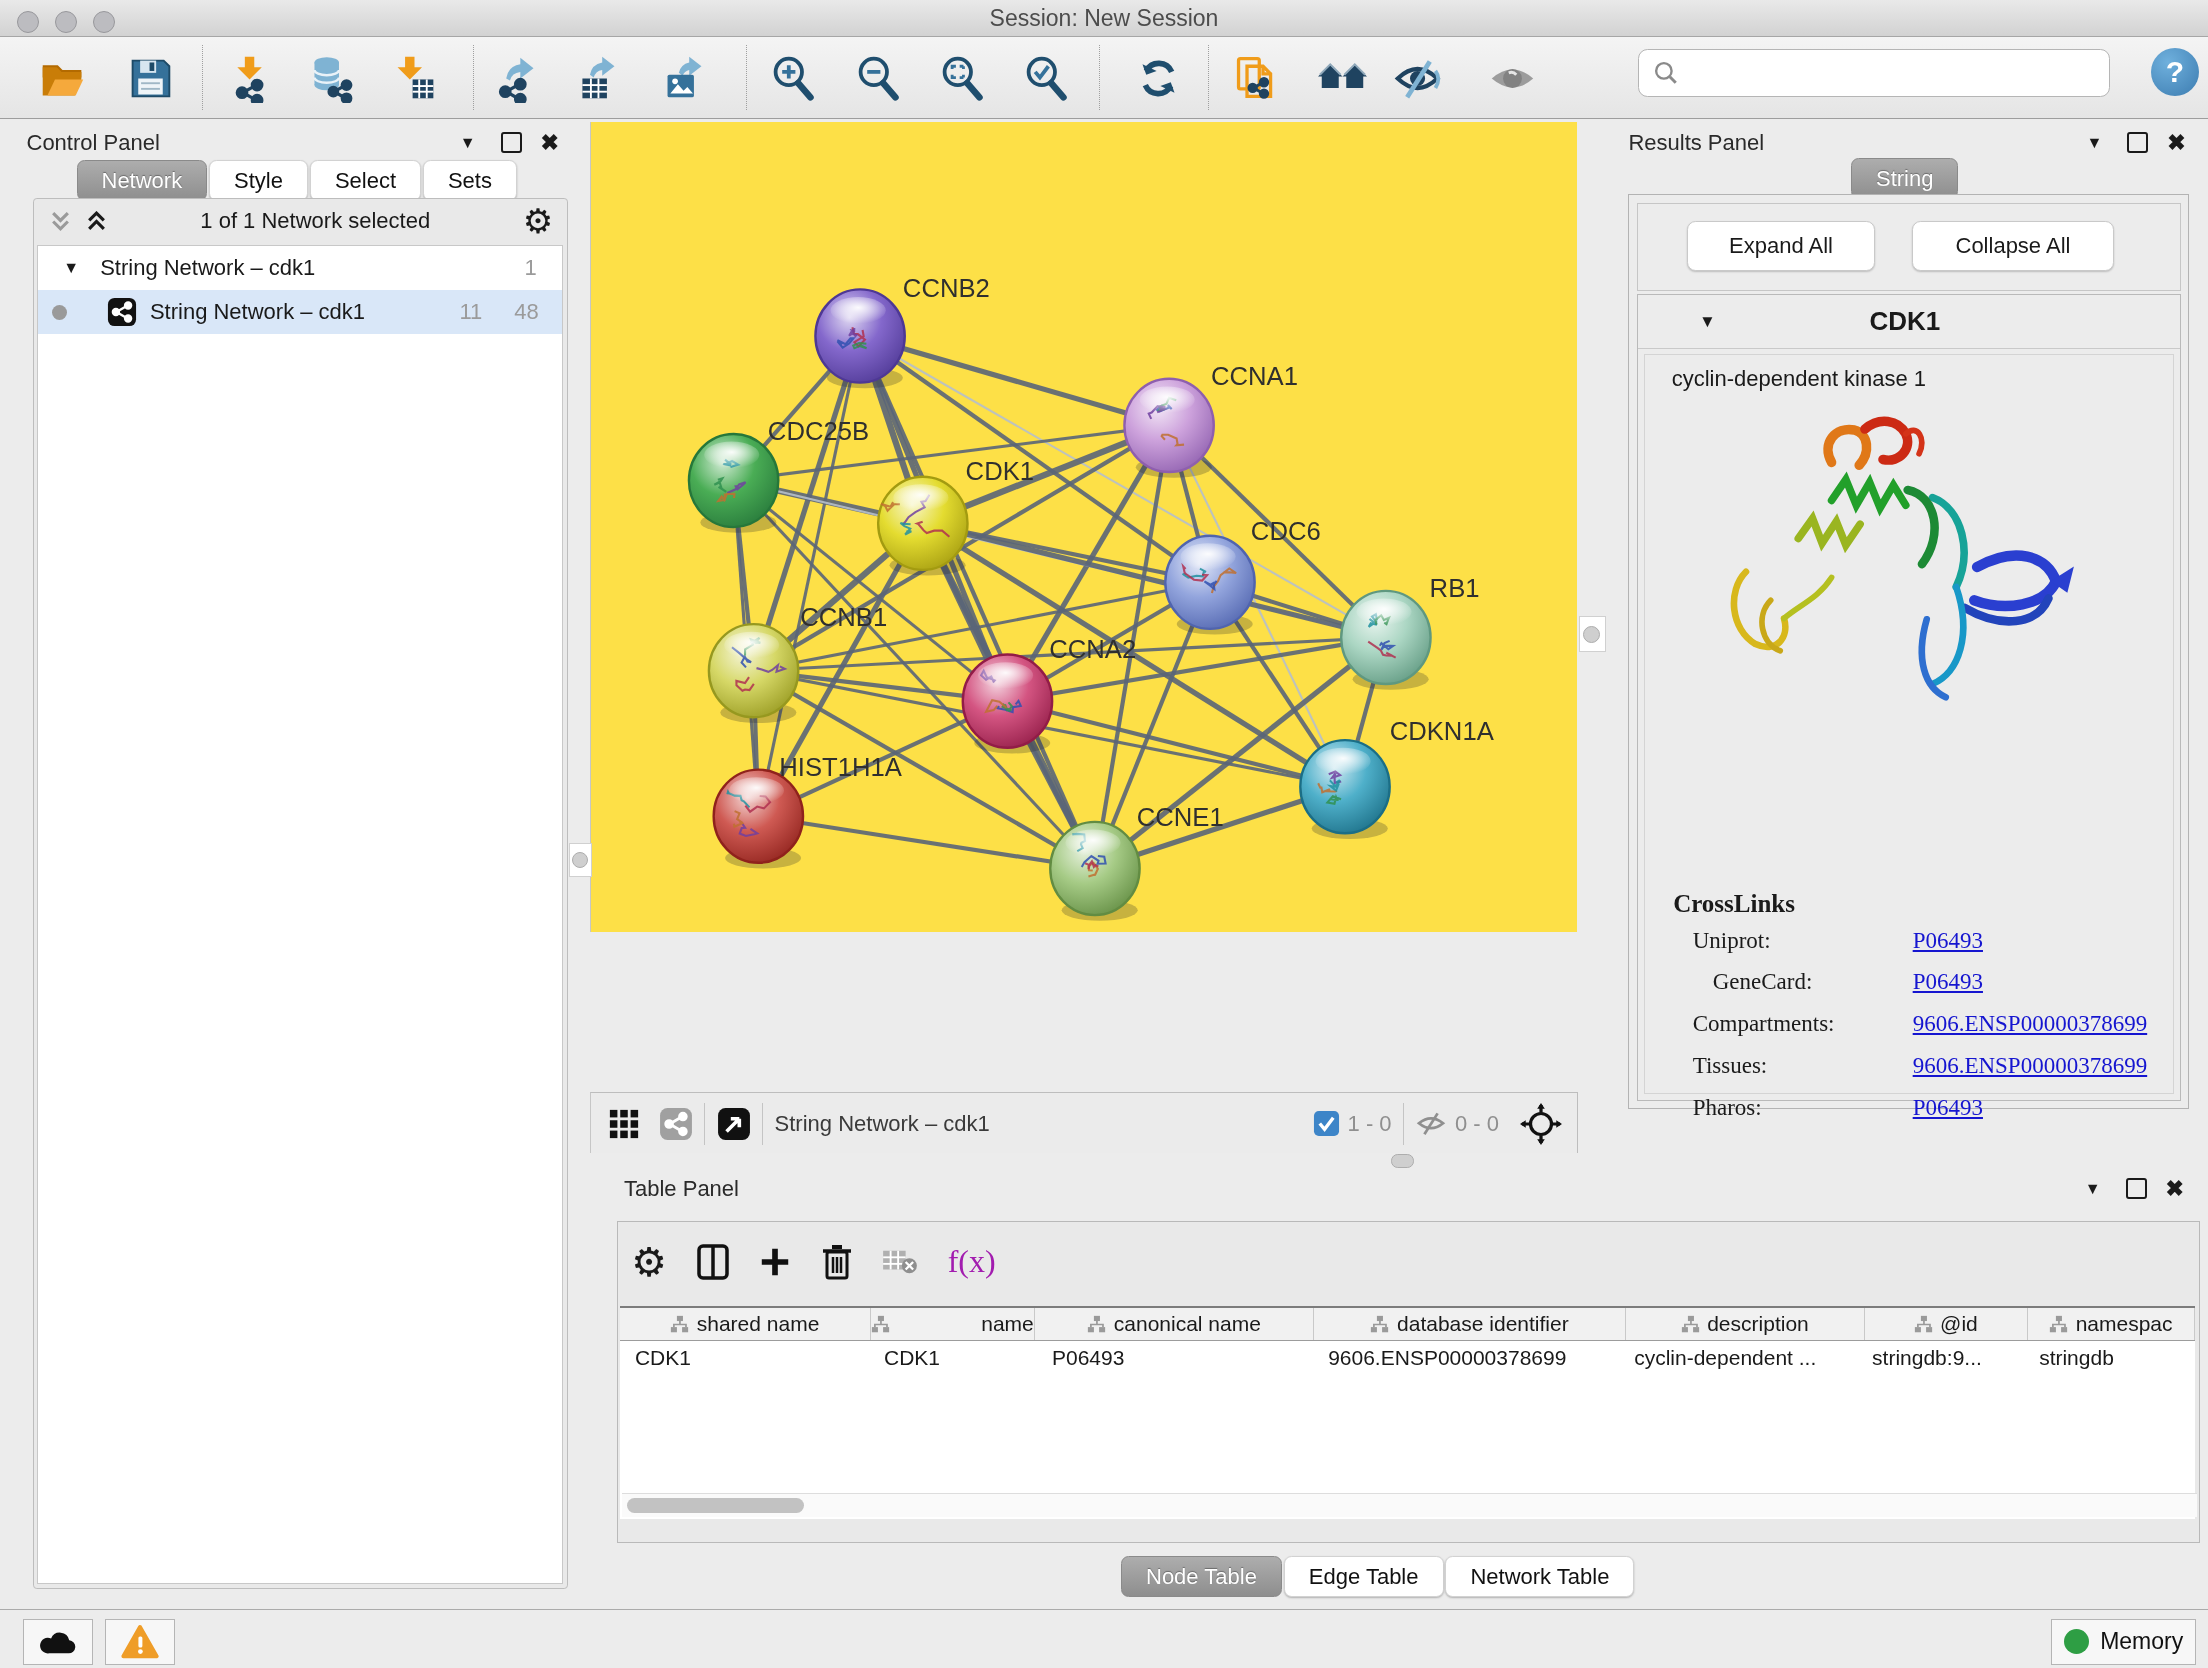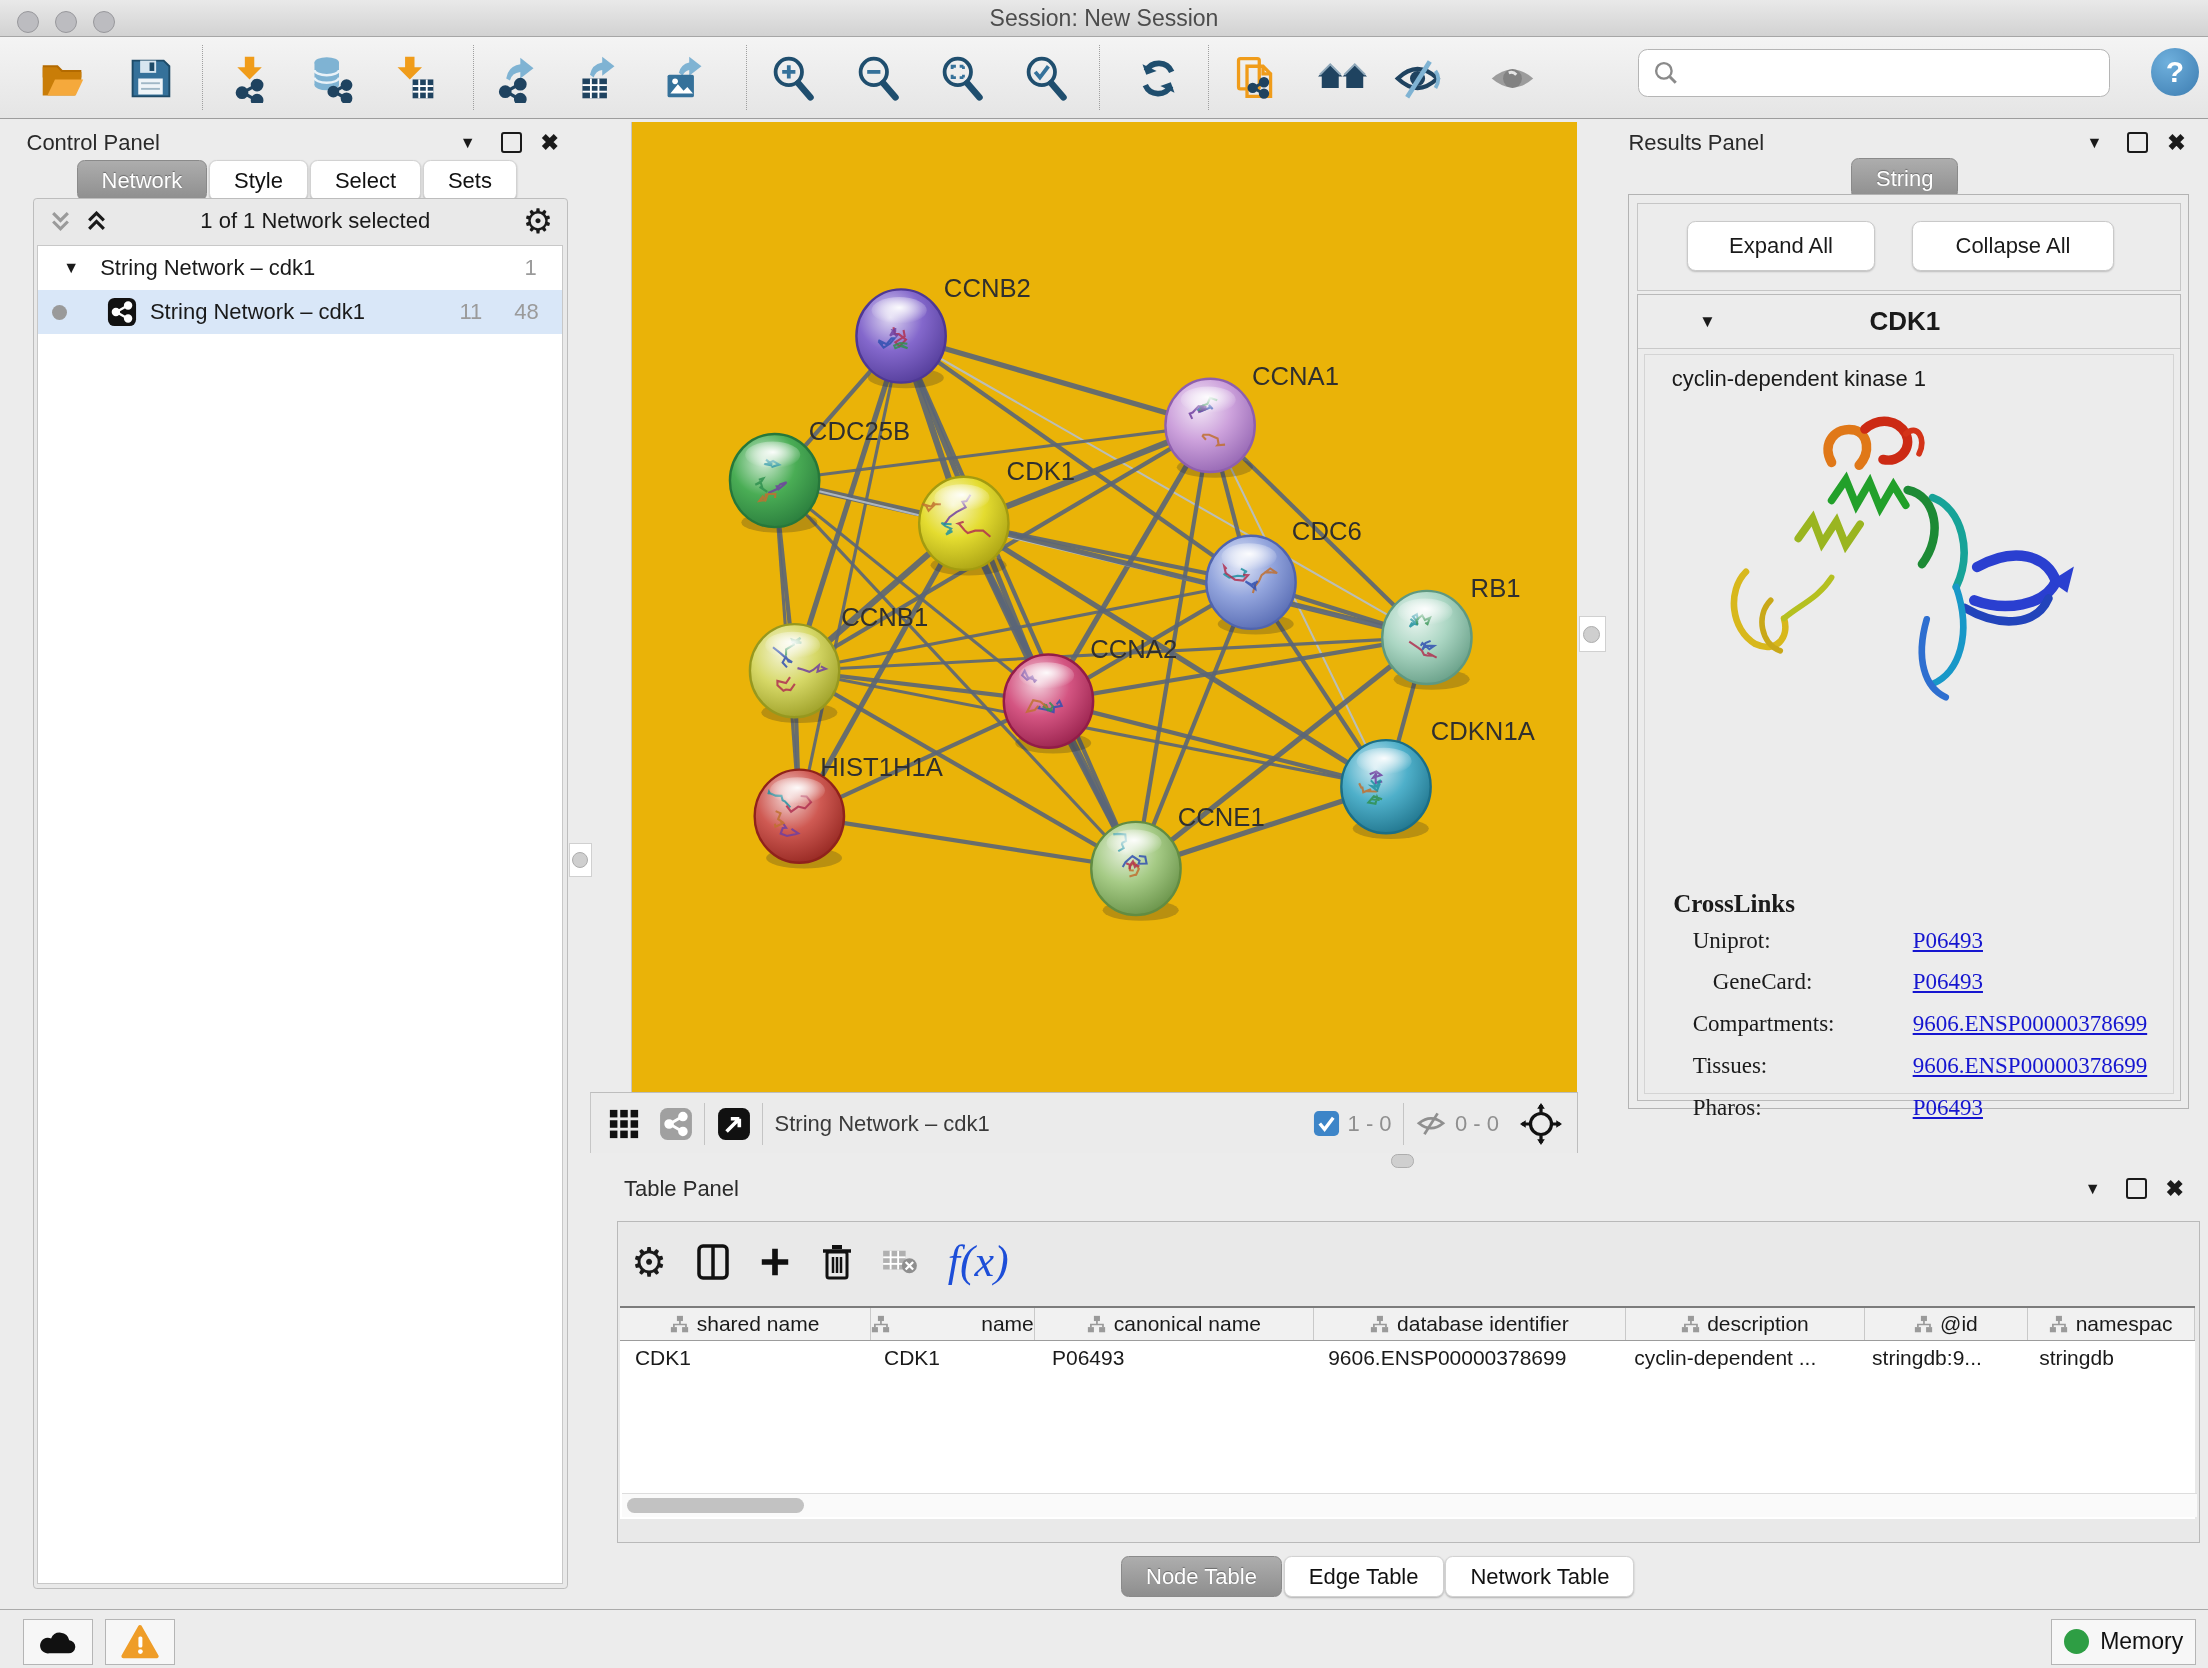--- a/index.html
+++ b/index.html
@@ -40,22 +40,22 @@
   .cp-head{position:absolute;left:17px;top:7.6px;right:9.5px;display:flex;align-items:center;}
   .cp-tabs{position:absolute;left:67px;top:38px;}
   .cp-sub{position:absolute;left:23px;top:76px;width:533px;height:1389px;background:#e9e9e9;
     border:1px solid #bdbdbd;border-radius:3.8px;}
   .cp-subhead{position:absolute;left:0;top:0;right:0;height:44px;display:flex;align-items:center;}
   .cp-list{position:absolute;left:3.8px;top:46px;right:3.8px;bottom:3.8px;background:#fff;border:1px solid #c8c8c8;}
   .tree-row{position:relative;height:44px;display:flex;align-items:center;font-size:22px;}
   .tree-row.sel{background:#d9e7f8;}
   .tree-count{color:#9b9b9b;font-size:22px;}
   
-  .canvas{position:absolute;left:590px;top:122px;width:986px;height:970px;background:#eab308;
-    border-left:1px solid #c6c6c6;border-right:1px solid #c6c6c6;margin-left:41px;}
+  .canvas{position:absolute;left:590px;top:122px;width:986px;height:810px;background:#fde047;
+    border-left:1px solid #c6c6c6;border-right:1px solid #c6c6c6;}
   .netbar{position:absolute;left:590px;top:1092px;width:986px;height:61px;background:#ebebeb;
     border:1px solid #bdbdbd;border-left:1px solid #c6c6c6;display:flex;align-items:center;}
   .netbar .vsep{width:1px;height:42px;background:#c4c4c4;margin:0 11.4px;}
   .netbar-title{font-size:22px;color:#3a3a3a;}
   .cntr{font-size:22px;color:#8f8f8f;margin-left:7.6px;}
   .splitter-r{position:absolute;left:1577px;top:122px;width:40px;height:1031px;background:#ececec;
     border-right:1px solid #a9a9a9;}
   .splitter-b{position:absolute;left:590px;top:1153px;width:1609px;height:15px;background:#ececec;}
   .dotpad{position:absolute;background:#fff;border:1px solid #d0d0d0;}
   .splitdot{position:absolute;border-radius:50%;background:#cfcfcf;border:1px solid #adadad;}
@@ -723,21 +723,21 @@
             <rect x="2" y="4" width="24" height="20" fill="#b0b0b0"></rect>
             <g stroke="#fff" stroke-width="2">
               <line x1="2" y1="11" x2="26" y2="11"></line>
               <line x1="2" y1="18" x2="26" y2="18"></line>
               <line x1="10" y1="4" x2="10" y2="24"></line>
               <line x1="18" y1="4" x2="18" y2="24"></line>
             </g>
             <circle cx="30" cy="20" r="8" fill="#8f8f8f"></circle>
             <path d="M26 16 l8 8 M34 16 l-8 8" stroke="#fff" stroke-width="2.5"></path>
           </svg>
-        <span class="serif" style="font-size:44px;font-style:italic;color:#1d4ed8">f(x)</span>
+        <span class="serif" style="font-size:32px;color:#a21caf">f(x)</span>
       </div>
       <div class="tbl">
         <div class="tbl-head" id="tbl-head">
             <div class="tbl-hcell" style="width: 251px;">
               <svg width="19" height="19" viewBox="0 0 22 22">
                 <g fill="#9a9a9a">
                   <rect x="8" y="1" width="7" height="6"></rect>
                   <rect x="1" y="14" width="7" height="6"></rect>
                   <rect x="14" y="14" width="7" height="6"></rect>
                 </g>

